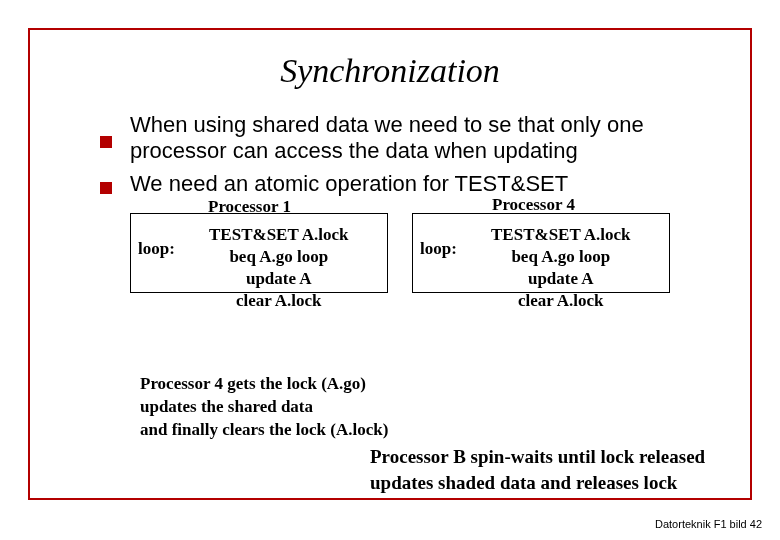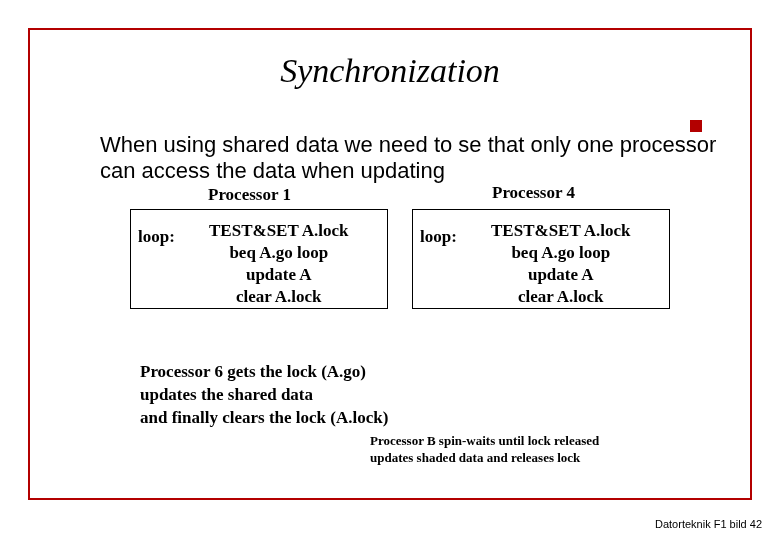--- a/index.html
+++ b/index.html
@@ -32,23 +32,22 @@
     font-size: 34px;
     font-weight: normal;
     margin: 2px 0 22px 0;
     font-style: italic;
   }
   .bullets {
     margin: 0 0 0 40px;
   }
   .bullet-row {
     display: flex;
-    align-items: flex-end;
+    align-items: center;
     margin-bottom: 6px;
-    flex-direction: column;
   }
   .bullet-icon {
     flex: 0 0 auto;
     width: 12px;
     height: 12px;
     background: #b30000;
     margin-top: 8px;
     margin-right: 18px;
   }
   .bullet-text {
@@ -74,22 +73,22 @@
     position: absolute;
     font-weight: bold;
     font-size: 17px;
     top: 42px;
   }
   .loop-label.l1 { left: 78px; }
   .loop-label.l2 { left: 360px; }
   .code-box {
     position: absolute;
     border: 1px solid #000;
-    top: 24px;
-    height: 100px;
+    top: 16px;
+    height: 80px;
     box-sizing: border-box;
     padding-top: 14px;
   }
   .code-box.b1 { left: 70px; width: 258px; }
   .code-box.b2 { left: 352px; width: 258px; }
   .code-lines {
     position: absolute;
     left: 78px;
     top: 10px;
     font-weight: bold;
@@ -103,21 +102,21 @@
   .note1 {
     margin-left: 80px;
     font-weight: bold;
     font-size: 17px;
     line-height: 1.35;
     white-space: pre-line;
   }
   .note2 {
     margin-left: 310px;
     font-weight: bold;
-    font-size: 13px;
+    font-size: 19px;
     line-height: 1.35;
     white-space: pre-line;
     margin-top: 2px;
   }
   .footer {
     position: absolute;
     right: 18px;
     bottom: 10px;
     font-family: Arial, Helvetica, sans-serif;
     font-size: 11px;
@@ -130,20 +129,24 @@
 <div class="slide">
   <div class="frame">
 
     <div class="title">Synchronization</div>
 
     <div class="bullets">
       <div class="bullet-row">
         <div class="bullet-icon"></div>
         <div class="bullet-text">When using shared data we need to se that only one processor can access the data when updating</div>
       </div>
+      <div class="bullet-row">
+        <div class="bullet-icon"></div>
+        <div class="bullet-text">We need an atomic operation for TEST&amp;SET</div>
+      </div>
     </div>
 
     <div class="proc-area">
       <div class="proc-label p1">Processor 1</div>
       <div class="proc-label p2">Processor 4</div>
 
       <div class="code-box b1">
         <div class="code-lines">TEST&amp;SET A.lock
 beq A.go loop
 update A
@@ -154,21 +157,21 @@
       <div class="code-box b2">
         <div class="code-lines">TEST&amp;SET A.lock
 beq A.go loop
 update A
 clear A.lock</div>
       </div>
       <div class="loop-label l2">loop:</div>
     </div>
 
     <div class="notes">
-      <div class="note1">Processor 6 gets the lock (A.go)
+      <div class="note1">Processor 4 gets the lock (A.go)
 updates the shared data
 and finally clears the lock (A.lock)</div>
       <div class="note2">Processor B spin-waits until lock released
 updates shaded data and releases lock</div>
     </div>
 
   </div>
 
   <div class="footer">Datorteknik F1 bild 42</div>
 </div>

